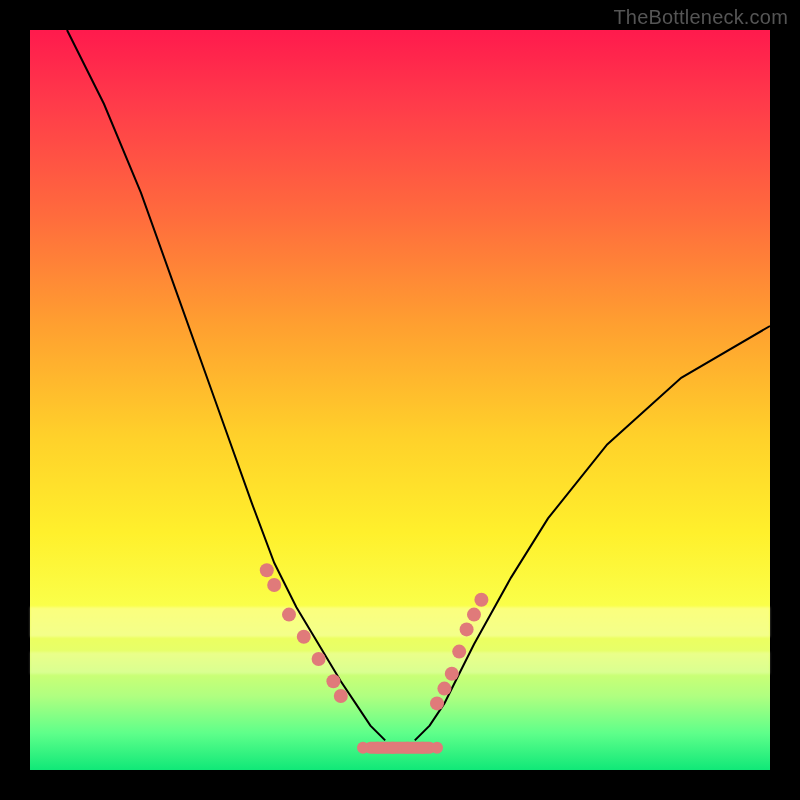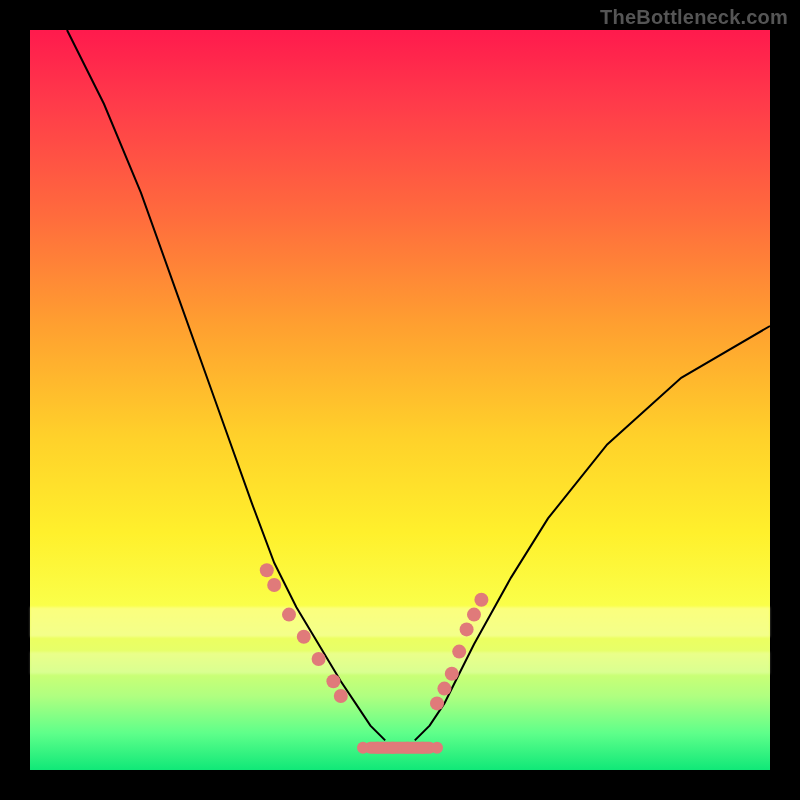--- a/index.html
+++ b/index.html
@@ -43,21 +43,21 @@
     width: 100%;
     background: rgba(255,255,220,0.35);
     filter: blur(1px);
   }
   .watermark {
     position: absolute;
     top: 6px;
     right: 12px;
     color: #555;
     font-size: 20px;
-    font-weight: 700;
+    font-weight: 400;
     letter-spacing: 0.2px;
     user-select: none;
   }
   svg.curves {
     position: absolute;
     left: 0;
     top: 0;
     width: 740px;
     height: 740px;
     overflow: visible;

